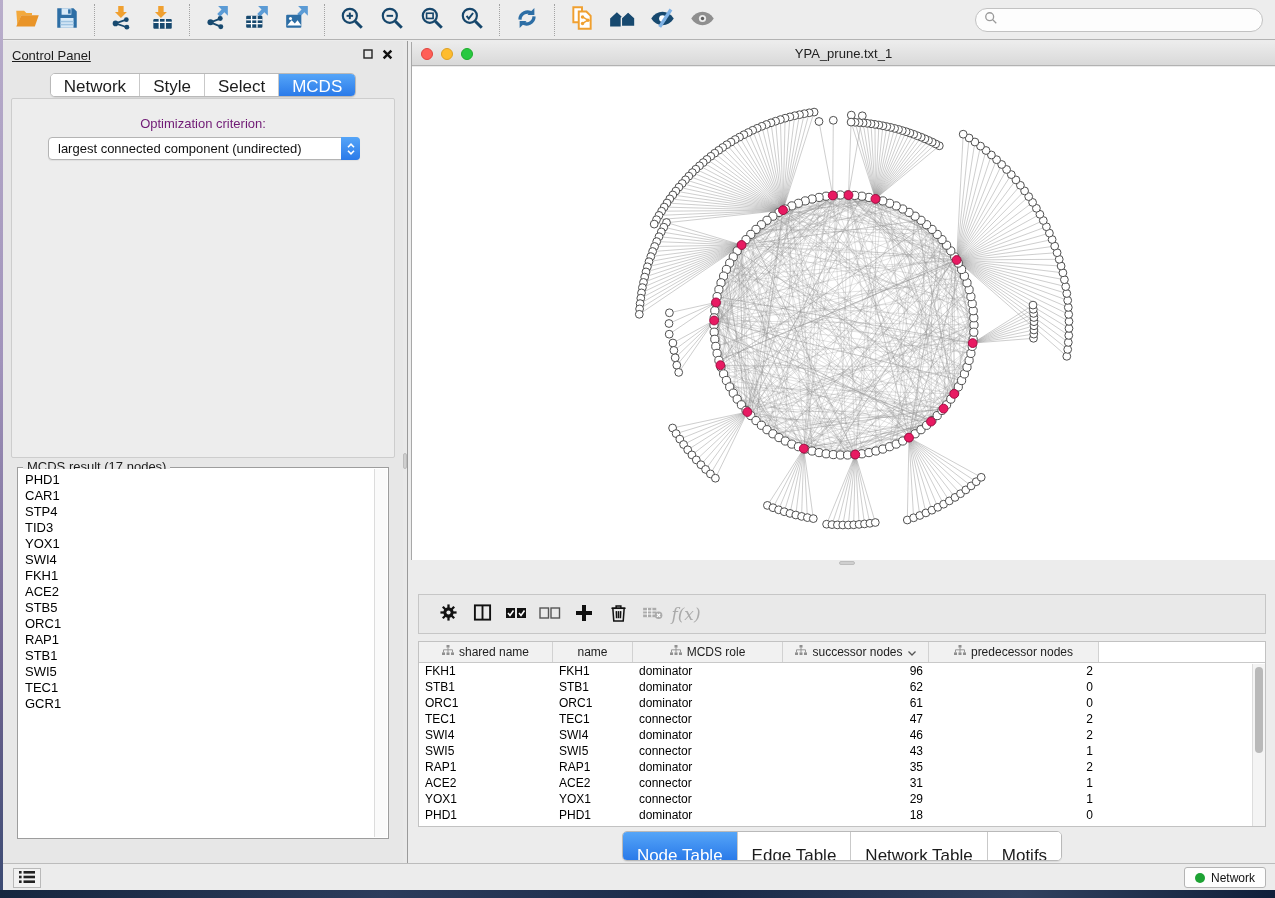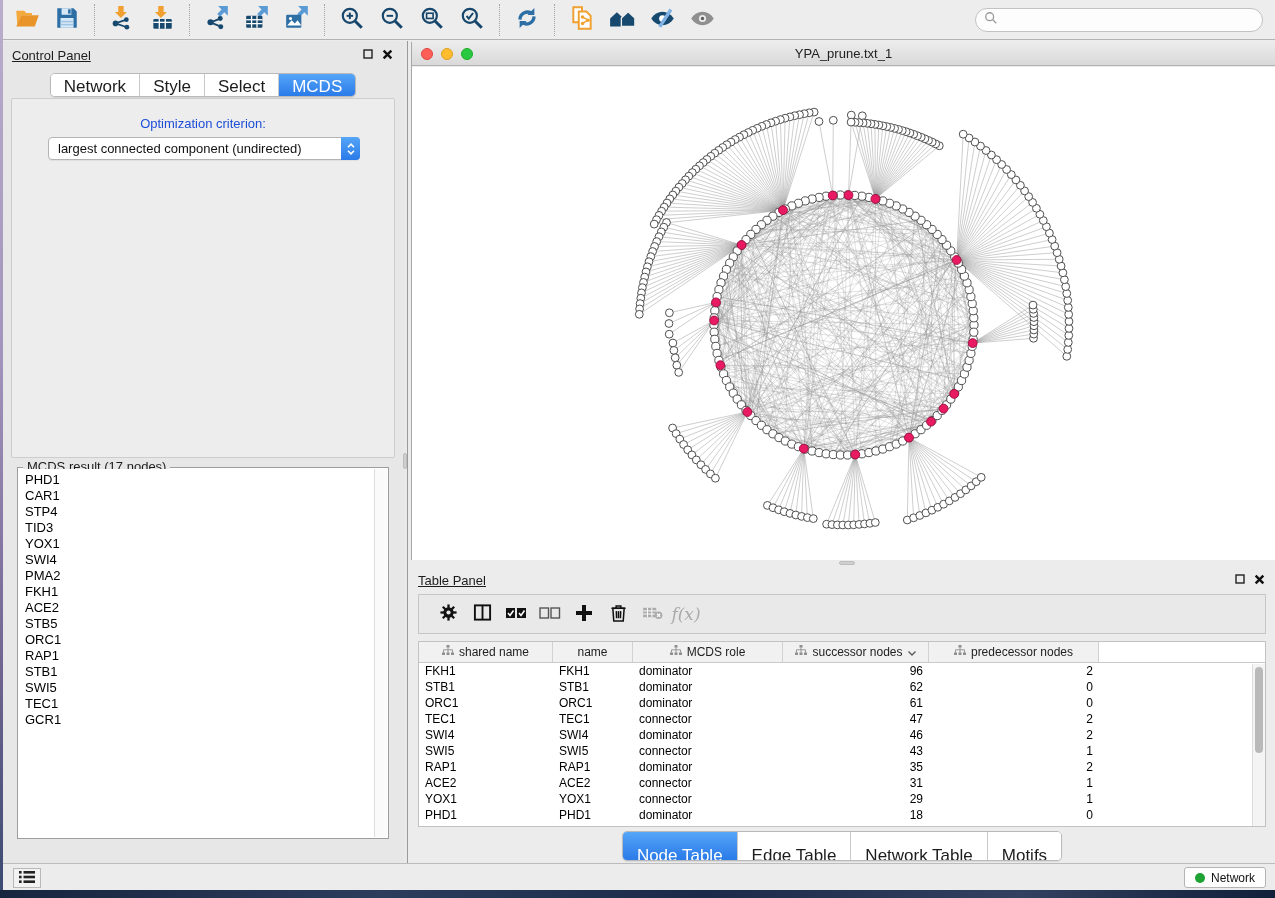--- a/index.html
+++ b/index.html
@@ -39,21 +39,21 @@
   .cp-tabs { position:absolute; left:0; top:32px; width:100%; display:flex; justify-content:center; }
   .seg { display:flex; border:1px solid #b9b9b9; border-radius:5px; overflow:hidden; background:#fff;
          box-shadow:0 1px 1px rgba(0,0,0,.08); }
   .seg button { border:none; background:#fff; font-size:17px; color:#1c1c1c; padding:3px 13px;
                 border-right:1px solid #c9c9c9; height:22px; }
   .seg button:last-child { border-right:none; }
   .seg button.active { background:linear-gradient(#55a5f8,#2a7ae9); color:#fff; }
 
   .cp-box { position:absolute; left:8px; top:57px; width:384px; height:360px; background:#ededed;
             border:1px solid #cdcdcd; border-radius:2px; }
-  .opt-label { position:absolute; left:0; top:17px; width:100%; text-align:center; font-size:13px; color:#1d4ed8; }
+  .opt-label { position:absolute; left:0; top:17px; width:100%; text-align:center; font-size:13px; color:#701a75; }
   .select-ctl { position:absolute; left:36px; top:38px; width:312px; height:23px; background:#fff;
                 border:1px solid #b4b4b4; border-radius:4px; display:flex; align-items:center;
                 box-shadow:0 1px 1px rgba(0,0,0,.06); }
   .select-ctl .val { flex:1; font-size:13px; color:#111; padding-left:9px; white-space:nowrap; }
   .select-ctl .stepper { width:19px; height:23px; margin-right:-1px; border-radius:0 4px 4px 0;
                 background:linear-gradient(#55a5f8,#2a7ae9); display:flex; align-items:center; justify-content:center; }
   .btn-row { position:absolute; left:0; top:73px; width:100%; display:flex; justify-content:center; gap:13px; }
   .mac-btn { background:linear-gradient(#ffffff,#f3f3f3); border:1px solid #b4b4b4; border-radius:4px;
              font-size:13px; color:#111; padding:3px 15px; height:23px; }
   .mac-btn.focus { box-shadow:0 0 0 3px rgba(110,165,245,.6); border-color:#77aaee; }
@@ -347,21 +347,20 @@
 
       <div class="groupbox">
         <legend class="gb">MCDS result (17 nodes)</legend>
         <div class="mcds-list" id="mcds-list">
             <div>PHD1</div>
             <div>CAR1</div>
             <div>STP4</div>
             <div>TID3</div>
             <div>YOX1</div>
             <div>SWI4</div>
-            <div>PMA2</div>
             <div>FKH1</div>
             <div>ACE2</div>
             <div>STB5</div>
             <div>ORC1</div>
             <div>RAP1</div>
             <div>STB1</div>
             <div>SWI5</div>
             <div>TEC1</div>
             <div>GCR1</div>
           </div>
@@ -1365,35 +1364,20 @@
               </g>
             </svg>
         </div>
       </div>
 
       <div class="h-split">
         <div class="h-grip"></div>
       </div>
 
       <div class="tpanel">
-        <div class="panel-head">
-          <span class="panel-title">Table Panel</span>
-          <span class="panel-icons">
-            <span>
-                <svg viewBox="0 0 10 10" width="10" height="10">
-                  <rect x="1" y="1" width="8" height="8" fill="none" stroke="#222" stroke-width="1.4"></rect>
-                </svg>
-              </span>
-            <span>
-                <svg viewBox="0 0 10 10" width="11" height="11">
-                  <path d="M1.5 1.5l7 7M8.5 1.5l-7 7" stroke="#111" stroke-width="2.2"></path>
-                </svg>
-              </span>
-          </span>
-        </div>
 
         <div class="tp-toolbar" id="tp-toolbar">
             <button class="tp-btn">
               <span><svg viewBox="0 0 20 20" width="19" height="19">
                   <g stroke="#111" stroke-width="2.4">
                     <line x1="10" y1="1.5" x2="10" y2="18.5"></line>
                     <line x1="1.5" y1="10" x2="18.5" y2="10"></line>
                     <line x1="4" y1="4" x2="16" y2="16"></line>
                     <line x1="16" y1="4" x2="4" y2="16"></line>
                   </g>

